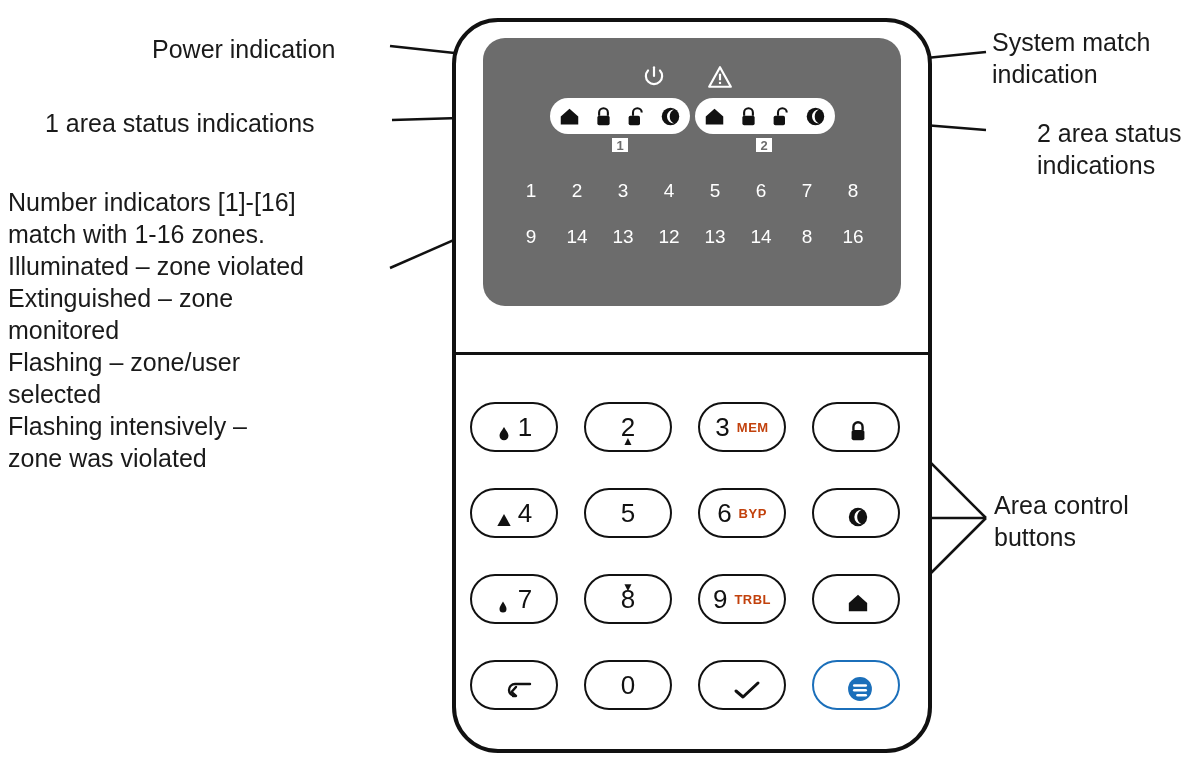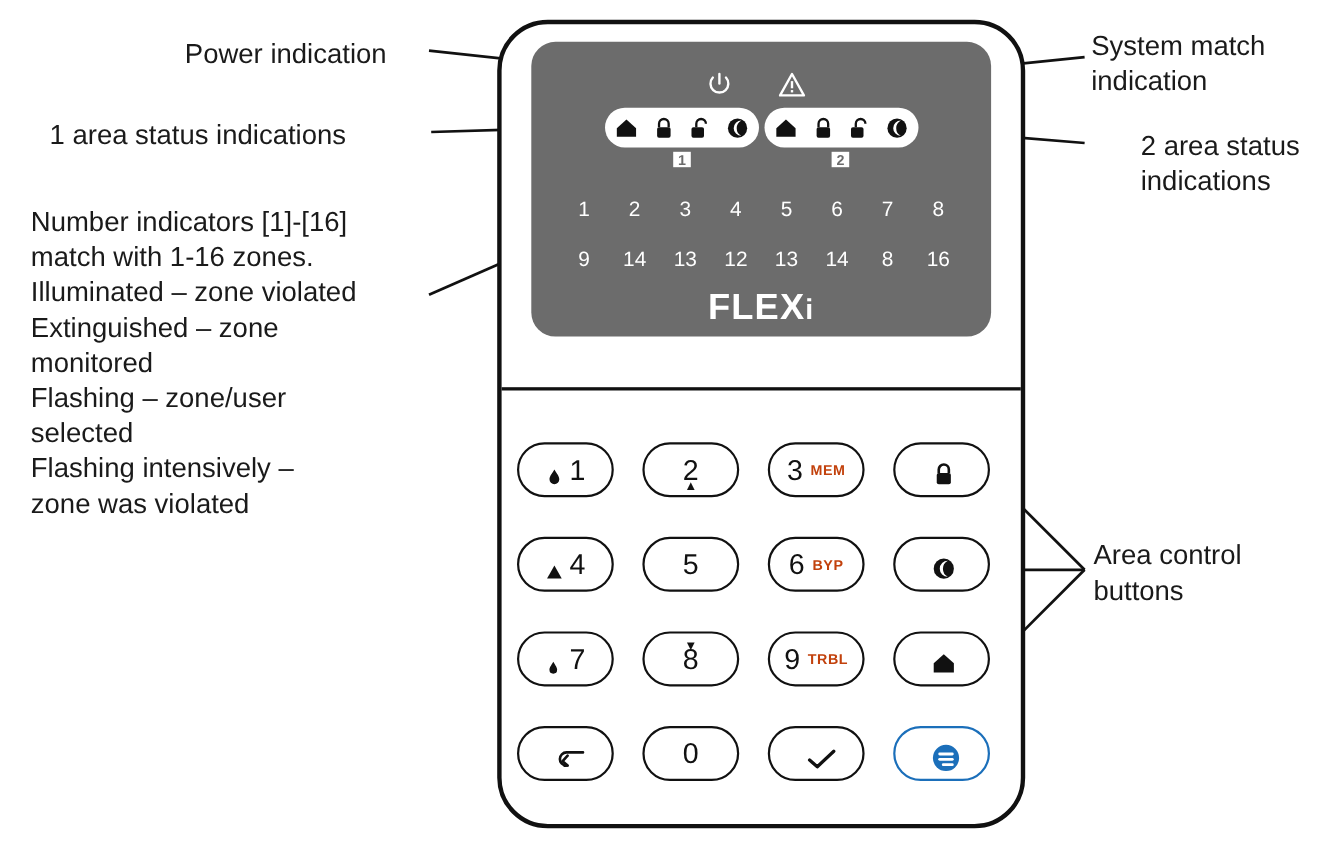--- a/index.html
+++ b/index.html
@@ -17,23 +17,23 @@
   }
 
   
   .annot {
     position: absolute;
     font-size: 25px;
     line-height: 32px;
     color: #1a1a1a;
     white-space: pre-line;
   }
-  #annot-power   { left: 168px; top: 33px; }
+  #annot-power   { left: 152px; top: 33px; }
   #annot-area1   { left: 45px;  top: 107px; }
-  #annot-zones   { left: 8px;   top: 186px; width: 400px; margin-left: 20px; }
+  #annot-zones   { left: 8px;   top: 186px; width: 400px; }
   #annot-system  { left: 992px; top: 26px; width: 205px; }
   #annot-area2   { left: 992px; top: 117px; width: 200px; margin-left: 45px; }
   #annot-areabtn { left: 994px; top: 489px; width: 200px; }
 
   
   #leaders {
     position: absolute;
     left: 0; top: 0;
     width: 1200px; height: 766px;
     pointer-events: none;
@@ -315,21 +315,20 @@
     <span class="zone-num">9</span>
     <span class="zone-num">14</span>
     <span class="zone-num">13</span>
     <span class="zone-num">12</span>
     <span class="zone-num">13</span>
     <span class="zone-num">14</span>
     <span class="zone-num">8</span>
     <span class="zone-num">16</span>
   </div>
 
-  <div id="brand"><span>FLEX</span><span class="sm">i</span></div>
 </div>
 
 <div id="keys">
 
   <div class="key" style="left:0px; top:0px;">
     <span class="glyph">
       <svg viewBox="0 0 18 18" width="16" height="16">
           <path d="M9 1 C12 6 14 8 14 11 A5 5 0 0 1 4 11 C4 8 6 6 9 1 Z" fill="#111"></path>
         </svg>
     </span>

